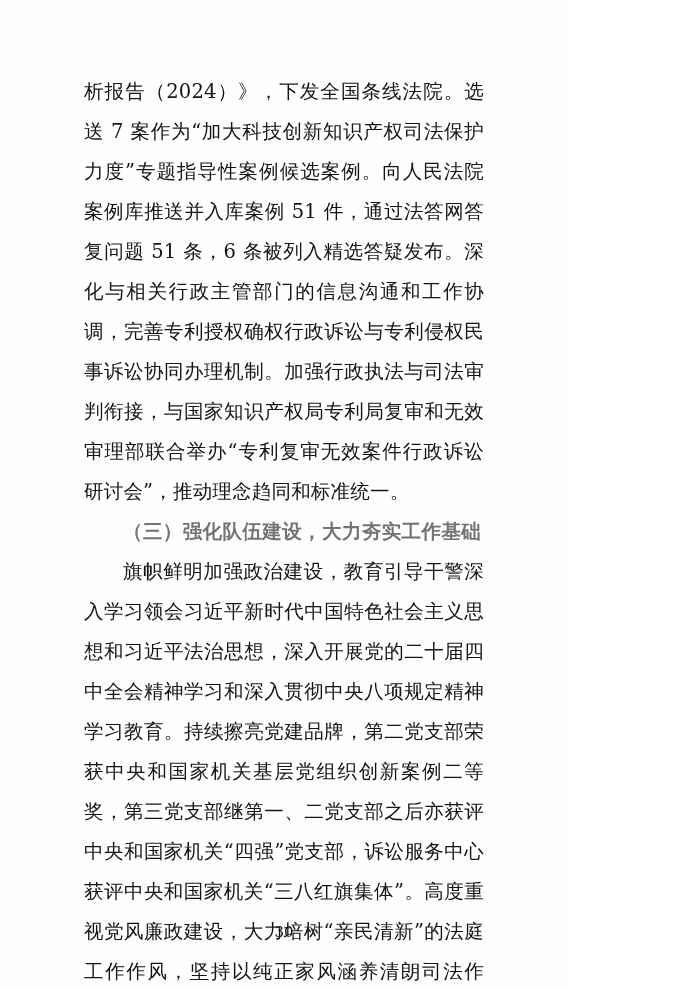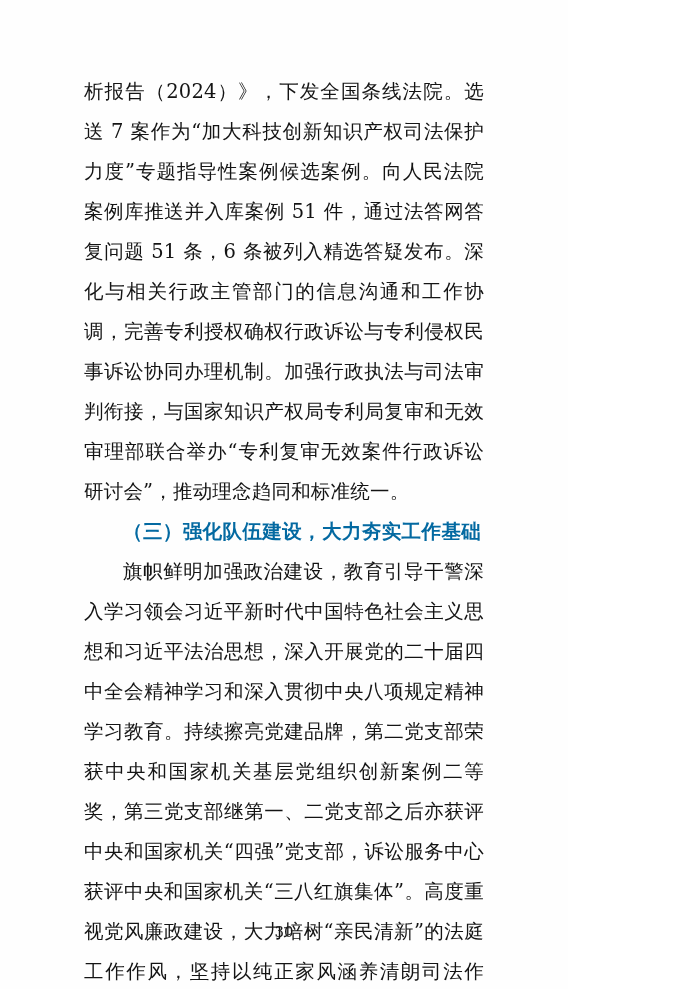--- a/index.html
+++ b/index.html
@@ -37,21 +37,21 @@
   .para.cont {
     text-indent: 0;
   }
   .heading {
     margin: 0;
     font-size: 19.5px;
     line-height: 40px;
     font-weight: bold;
     text-indent: 2em;
     letter-spacing: 0.4px;
-    color: #0369a1;
+    color: #737373;
     font-family: "DejaVu Serif", "Liberation Serif", serif;
   }
   .page-number {
     position: absolute;
     left: 0;
     right: 0;
     bottom: 48px;
     text-align: center;
     font-size: 15px;
     line-height: 18px;

